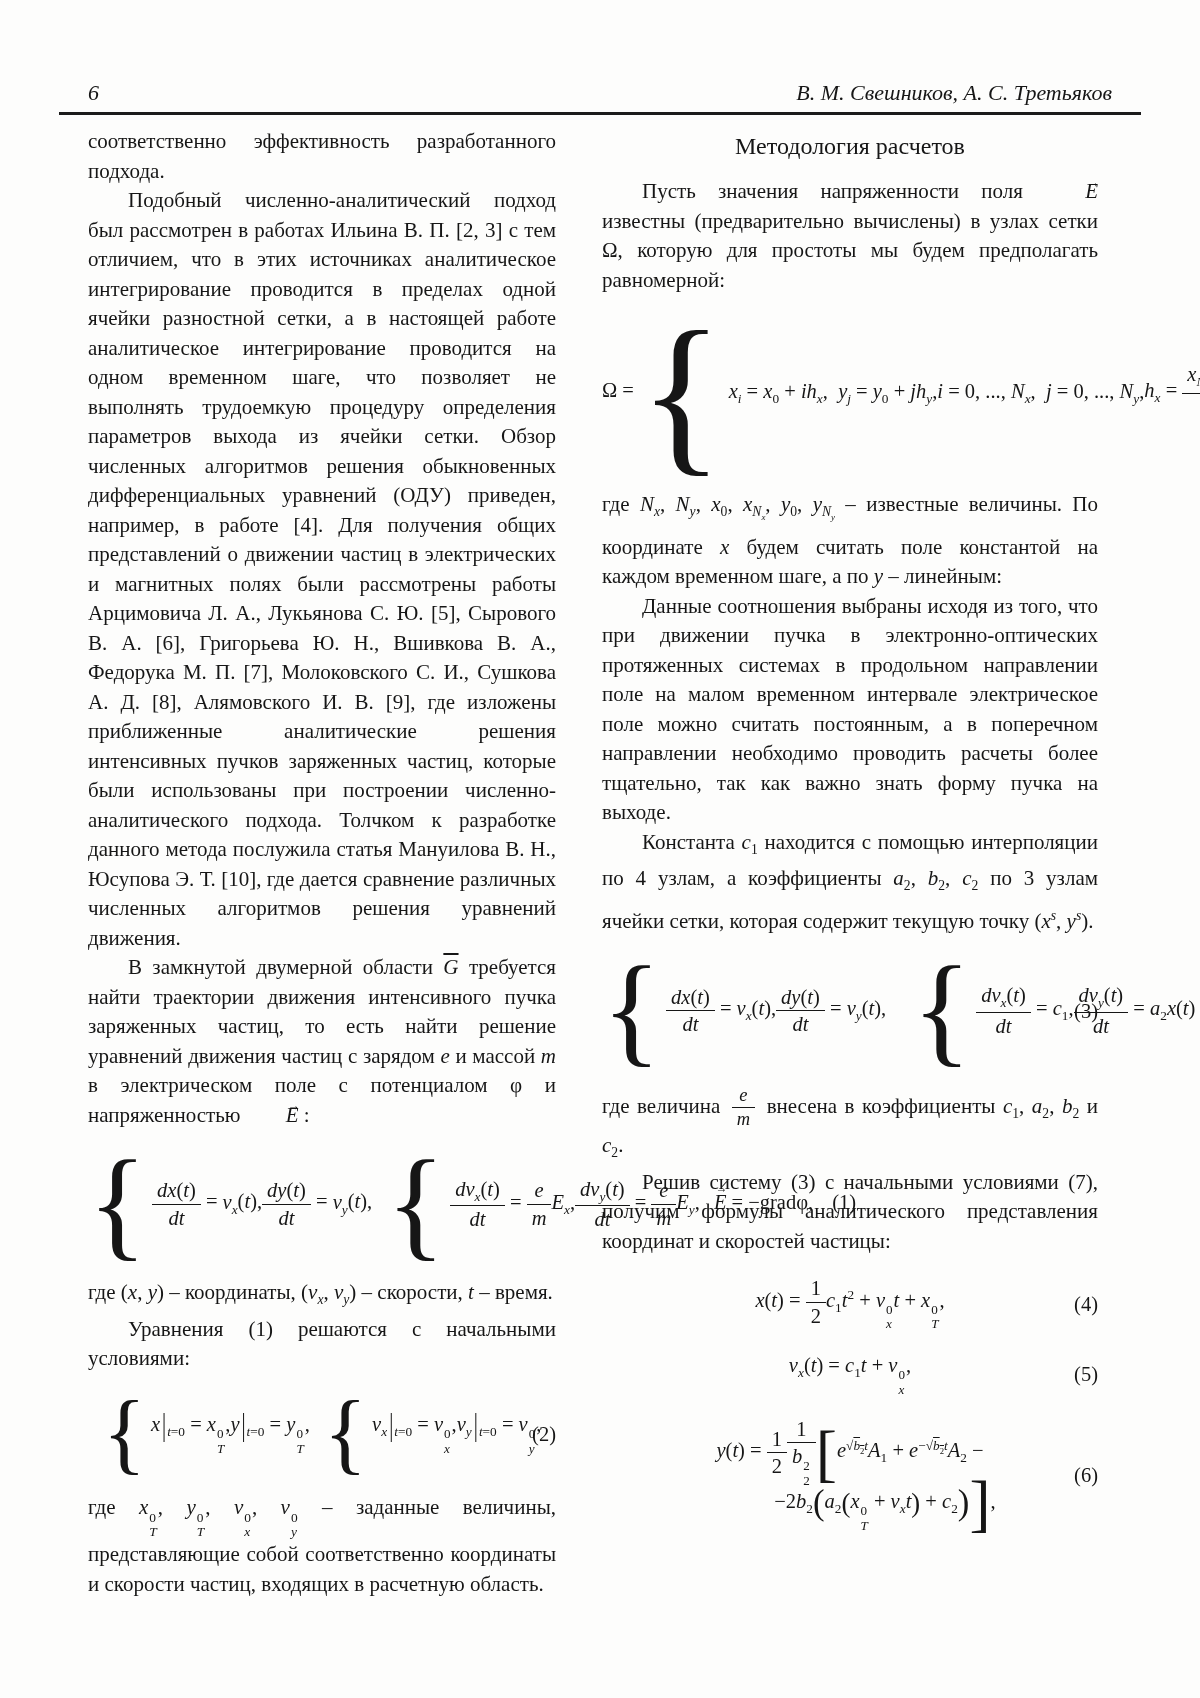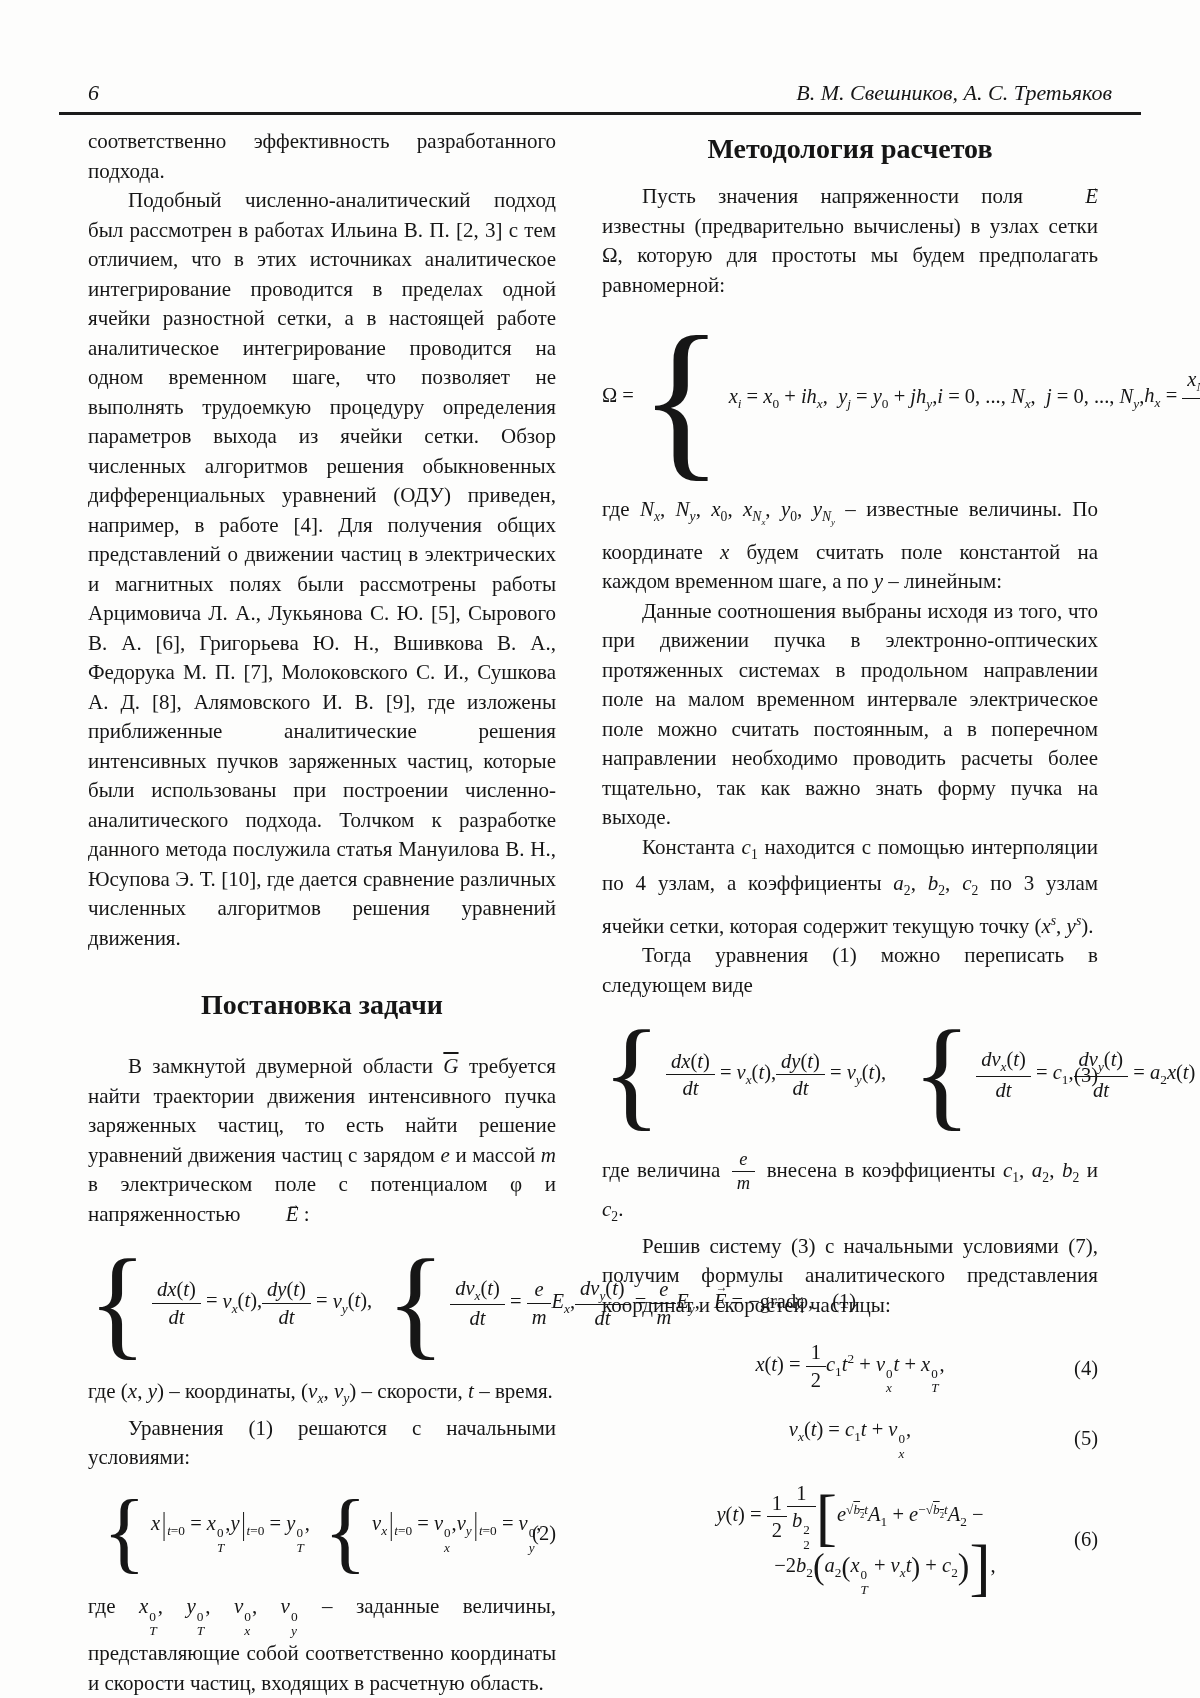--- a/index.html
+++ b/index.html
@@ -8,21 +8,21 @@
   
   .hdr{position:absolute;top:80px;left:88px;right:88px;display:flex;
        justify-content:space-between;align-items:baseline;font-style:italic;font-size:22px;}
   .rule{position:absolute;top:112px;left:59px;right:59px;height:3px;background:#1b1b1b;}
   
   .col{position:absolute;top:127px;text-align:justify;line-height:29.5px;}
   .col.l{left:88px;width:468px;}
   .col.r{left:602px;width:496px;}
   p{margin:0;text-indent:40px;}
   p.fl{text-indent:0;}
-  h3{font-size:28px;font-weight:bold;text-align:center;text-indent:0;
+  h3{font-size:24px;font-weight:normal;text-align:center;text-indent:0;
      margin:34px 0 30px;line-height:1.25;}
   .col.r h3{margin:4px 0 16px;}
   
   .eq{position:relative;text-align:center;text-indent:0;margin:20px 0;
       font-size:20.5px;line-height:1.3;white-space:nowrap;}
   .eqnum{position:absolute;right:0;top:50%;transform:translateY(-50%);}
   .eqnum-in{margin-left:14px;}
   .frac{display:inline-block;vertical-align:middle;text-align:center;line-height:1.18;}
   .frac .num{display:block;border-bottom:1.5px solid #161616;padding:0 5px 1px;}
   .frac .den{display:block;padding:1px 5px 0;text-align:center;}
@@ -59,21 +59,20 @@
 
   <div class="hdr">
     <span>6</span>
     <span>В. М. Свешников, А. С. Третьяков</span>
   </div>
   <div class="rule"></div>
 
   <section class="col l">
     <p class="fl">соответственно эффективность разработанного подхода.</p>
     <p>Подобный численно-аналитический подход был рассмотрен в работах Ильина В. П. [2, 3] с тем отличием, что в этих источниках аналитическое интегрирование проводится в пределах одной ячейки разностной сетки, а в настоящей работе аналитическое интегрирование проводится на одном временном шаге, что позволяет не выполнять трудоемкую процедуру определения параметров выхода из ячейки сетки. Обзор численных алгоритмов решения обыкновенных дифференциальных уравнений (ОДУ) приведен, например, в работе [4]. Для получения общих представлений о движении частиц в электрических и магнитных полях были рассмотрены работы Арцимовича Л. А., Лукьянова С. Ю. [5], Сырового В. А. [6], Григорьева Ю. Н., Вшивкова В. А., Федорука М. П. [7], Молоковского С. И., Сушкова А. Д. [8], Алямовского И. В. [9], где изложены приближенные аналитические решения интенсивных пучков заряженных частиц, которые были использованы при построении численно-аналитического подхода. Толчком к разработке данного метода послужила статья Мануилова В. Н., Юсупова Э. Т. [10], где дается сравнение различных численных алгоритмов решения уравнений движения.</p>
-    <h3>Постановка задачи</h3>
     <p>В замкнутой двумерной области <span class="ovl"><i>G</i></span> требуется найти траектории движения интенсивного пучка заряженных частиц, то есть найти решение уравнений движения частиц с зарядом <i>e</i> и массой <i>m</i> в электрическом поле с потенциалом φ и напряженностью <span class="vec"><i>E</i></span> :</p>
     <div class="eq">
       <span><span class="sys">
             <span class="br br2">{</span>
             <span class="rows">
               <span class="row"><span class="frac"><span class="num"><i>dx</i>(<i>t</i>)</span><span class="den"><i>dt</i></span></span> = <i>v<sub>x</sub></i>(<i>t</i>),</span>
               <span class="row"><span class="frac"><span class="num"><i>dy</i>(<i>t</i>)</span><span class="den"><i>dt</i></span></span> = <i>v<sub>y</sub></i>(<i>t</i>),</span>
             </span>
           </span><span class="gap s"></span><span class="sys">
             <span class="br br2">{</span>
@@ -139,21 +138,20 @@
               <span class="row"><i>x<sub>i</sub></i> = <i>x</i><sub>0</sub> + <i>ih<sub>x</sub></i>,&nbsp; <i>y<sub>j</sub></i> = <i>y</i><sub>0</sub> + <i>jh<sub>y</sub></i>,</span>
               <span class="row"><i>i</i> = 0, ..., <i>N<sub>x</sub></i>,&nbsp; <i>j</i> = 0, ..., <i>N<sub>y</sub></i>,</span>
               <span class="row"><i>h<sub>x</sub></i> = <span class="frac"><span class="num"><i>x</i><sub><i>N<sub>x</sub></i></sub> − <i>x</i><sub>0</sub></span><span class="den"><i>N<sub>x</sub></i></span></span>, <i>h<sub>y</sub></i> = <span class="frac"><span class="num"><i>y</i><sub><i>N<sub>y</sub></i></sub> − <i>y</i><sub>0</sub></span><span class="den"><i>N<sub>y</sub></i></span></span></span>
             </span>
             <span class="br br3">}</span>
           </span>,</span>
     </div>
     <p class="fl">где <i>N<sub>x</sub></i>, <i>N<sub>y</sub></i>, <i>x</i><sub>0</sub>, <i>x</i><sub><i>N<sub>x</sub></i></sub>, <i>y</i><sub>0</sub>, <i>y</i><sub><i>N<sub>y</sub></i></sub> – известные величины. По координате <i>x</i> будем считать поле константой на каждом временном шаге, а по <i>y</i> – линейным:</p>
     <p>Данные соотношения выбраны исходя из того, что при движении пучка в электронно-оптических протяженных системах в продольном направлении поле на малом временном интервале электрическое поле можно считать постоянным, а в поперечном направлении необходимо проводить расчеты более тщательно, так как важно знать форму пучка на выходе.</p>
     <p>Константа <i>c</i><sub>1</sub> находится с помощью интерполяции по 4 узлам, а коэффициенты <i>a</i><sub>2</sub>, <i>b</i><sub>2</sub>, <i>c</i><sub>2</sub> по 3 узлам ячейки сетки, которая содержит текущую точку (<i>x<sup>s</sup></i>, <i>y<sup>s</sup></i>).</p>
-    <p>Тогда уравнения (1) можно переписать в следующем виде</p>
     <div class="eq">
       <span><span class="sys">
             <span class="br br2">{</span>
             <span class="rows">
               <span class="row"><span class="frac"><span class="num"><i>dx</i>(<i>t</i>)</span><span class="den"><i>dt</i></span></span> = <i>v<sub>x</sub></i>(<i>t</i>),</span>
               <span class="row"><span class="frac"><span class="num"><i>dy</i>(<i>t</i>)</span><span class="den"><i>dt</i></span></span> = <i>v<sub>y</sub></i>(<i>t</i>),</span>
             </span>
           </span><span class="gap"></span><span class="sys">
             <span class="br br2">{</span>
             <span class="rows ctr">

